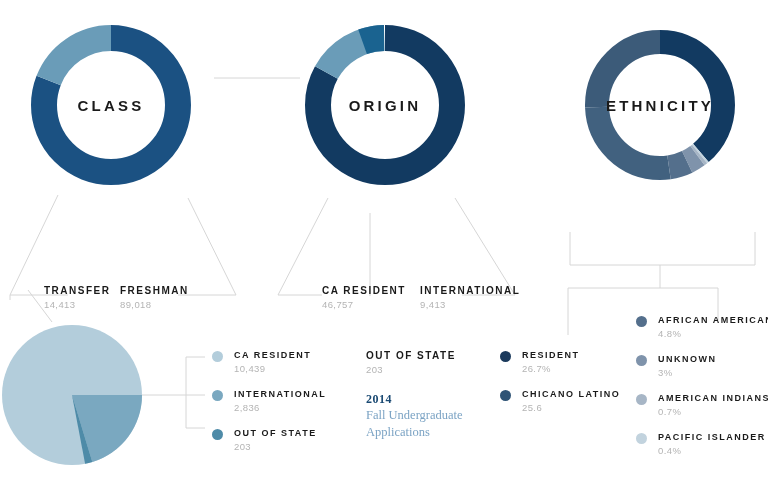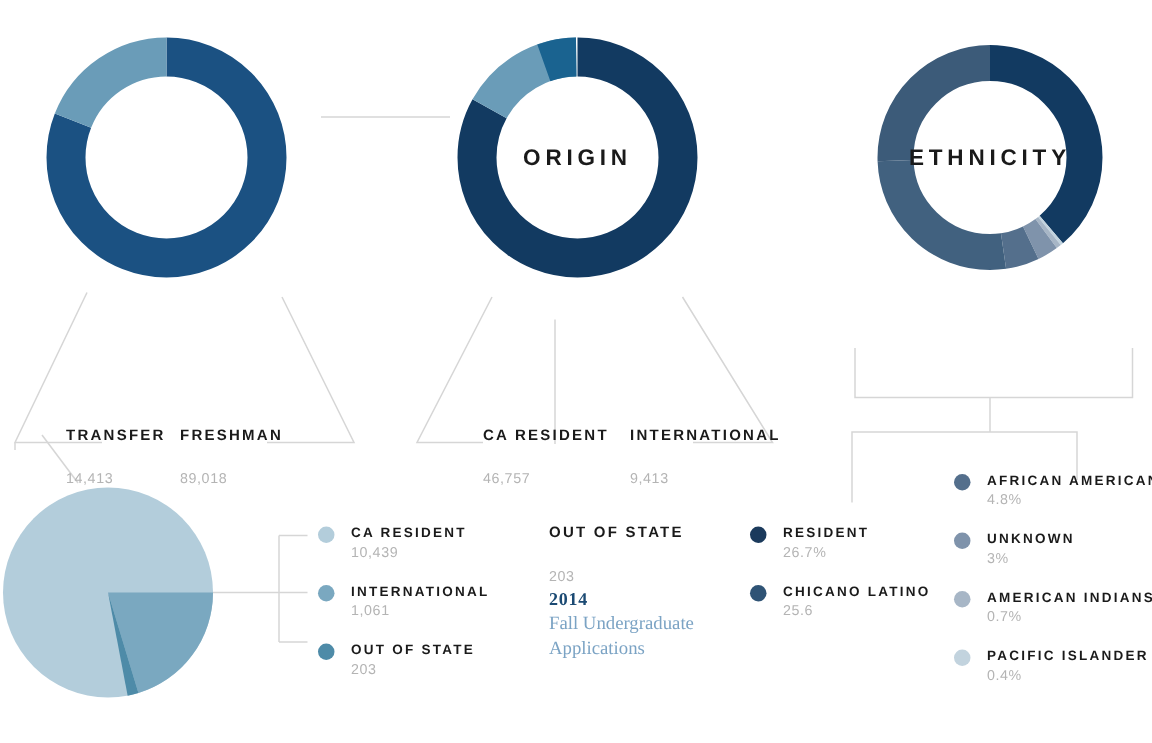--- a/index.html
+++ b/index.html
@@ -35,21 +35,21 @@
     letter-spacing: 1.5px;
     color: #1a1a1a;
     display: block;
   }
   .callout .cl-val {
     font-family: "Liberation Sans", sans-serif;
     font-size: 9.5px;
     letter-spacing: 0.4px;
     color: #b4b4b4;
     display: block;
-    margin-top: 18px;
+    margin-top: 3px;
   }
 
   .legend {
     position: absolute;
   }
   .legend-item {
     position: relative;
     margin-bottom: 15px;
     padding-left: 22px;
     white-space: nowrap;
@@ -150,20 +150,21 @@
       <circle r="63" fill="none" stroke="#3c5b79" stroke-width="24" stroke-dasharray="101.4 294.4" stroke-dashoffset="-294.2" transform="rotate(-90)"></circle>
     </g>
 
     <g transform="translate(72,395)">
       <circle r="70" fill="#b3cddb"></circle>
       <path d="M0 0 L70 0 A70 70 0 0 1 20.3 67 Z" fill="#7aa8c0"></path>
       <path d="M0 0 L20.3 67 A70 70 0 0 1 13.1 68.8 Z" fill="#4e8ba8"></path>
     </g>
   </svg>
 
+  <div class="donut-title" style="left:41px; top:97px; width:140px;">CLASS</div>
   <div class="donut-title" style="left:588px; top:97px; width:144px;">ETHNICITY</div>
   <div class="donut-title" style="left:315px; top:97px; width:140px;">ORIGIN</div>
 
   <div class="callout" style="left:44px; top:285px;">
     <span class="cl-name">TRANSFER</span>
     <span class="cl-val">14,413</span>
   </div>
   <div class="callout" style="left:120px; top:285px;">
     <span class="cl-name">FRESHMAN</span>
     <span class="cl-val">89,018</span>
@@ -179,21 +180,21 @@
 
   <div class="legend" style="left:212px; top:350px;">
     <div class="legend-item">
       <span class="dot" style="background:#b3cddb"></span>
       <span class="lg-name">CA RESIDENT</span>
       <span class="lg-val">10,439</span>
     </div>
     <div class="legend-item">
       <span class="dot" style="background:#7aa8c0"></span>
       <span class="lg-name">INTERNATIONAL</span>
-      <span class="lg-val">1,061</span>
+      <span class="lg-val">2,836</span>
     </div>
     <div class="legend-item">
       <span class="dot" style="background:#4e8ba8"></span>
       <span class="lg-name">OUT OF STATE</span>
       <span class="lg-val">203</span>
     </div>
   </div>
 
   <div class="callout" style="left:366px; top:350px;">
     <span class="cl-name">OUT OF STATE</span>

